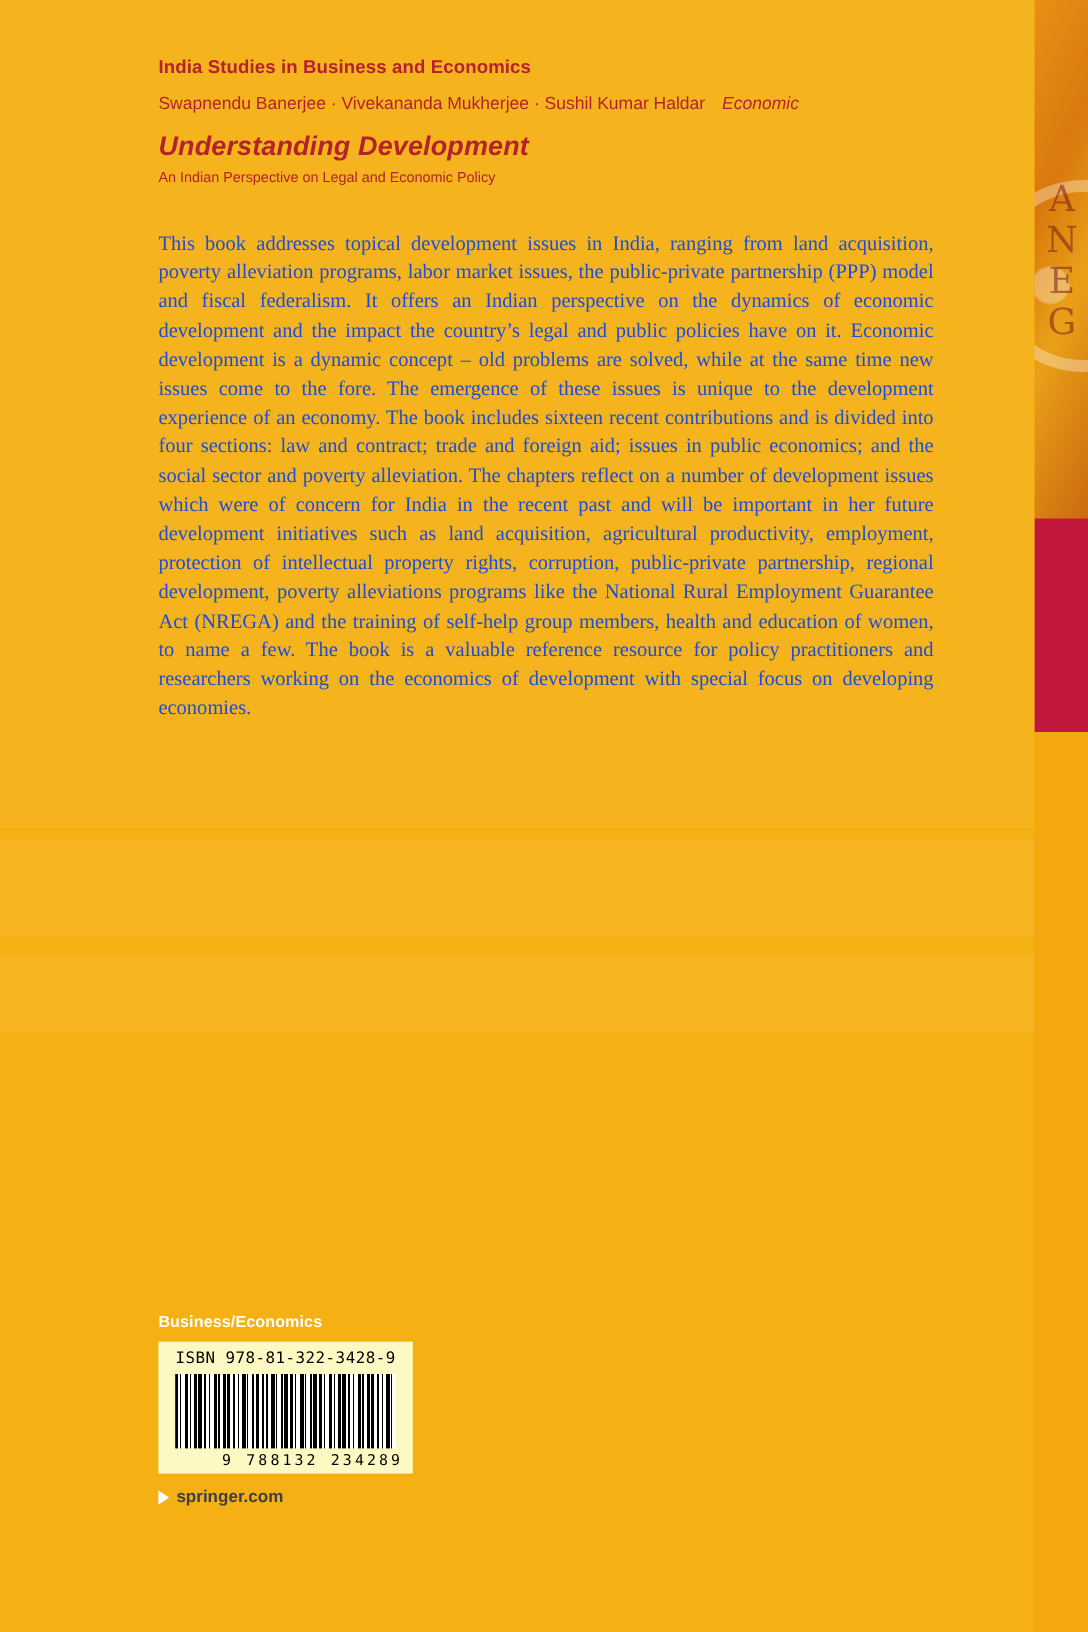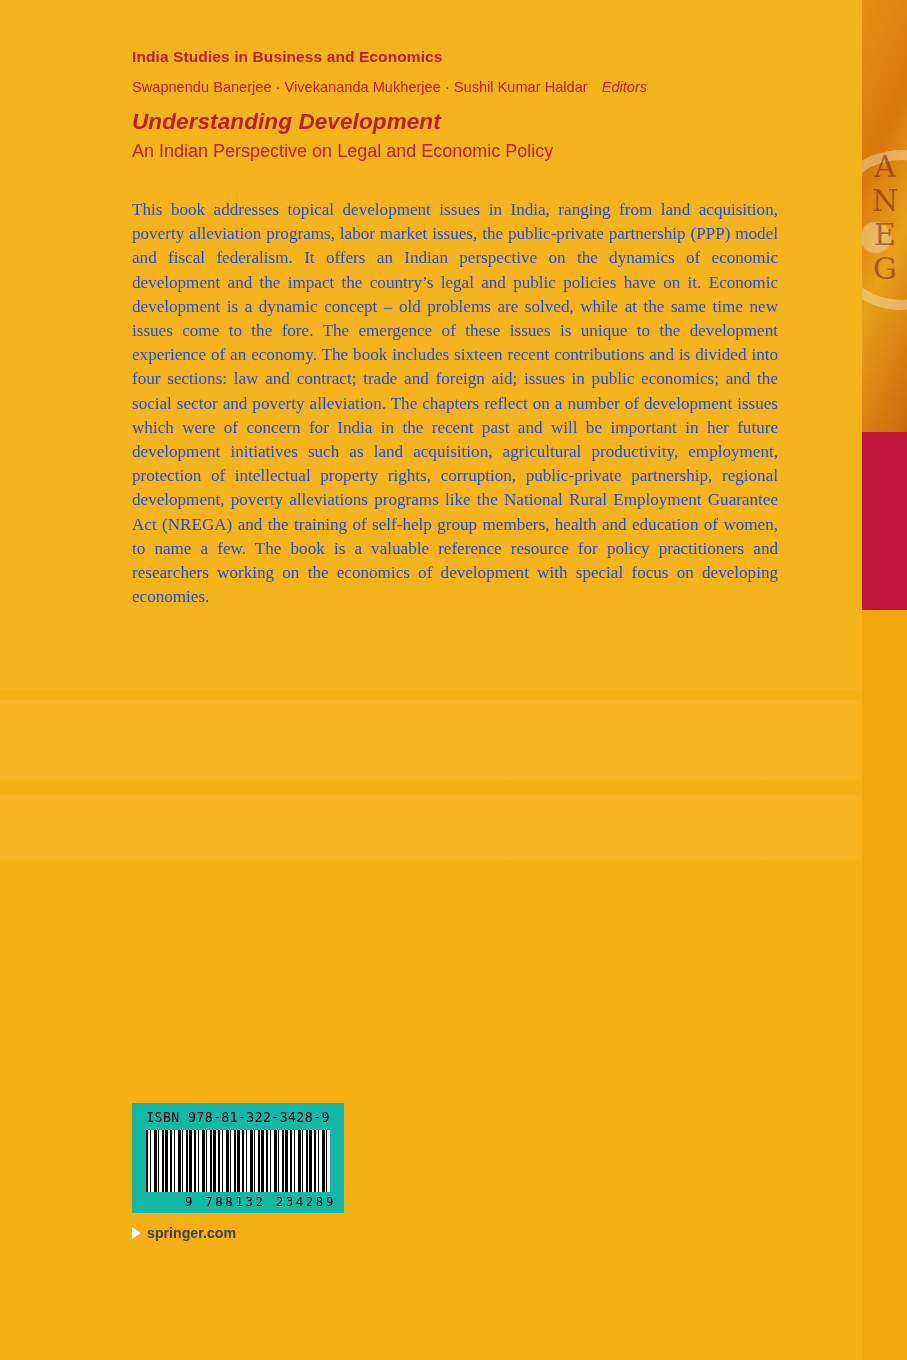--- a/index.html
+++ b/index.html
@@ -119,21 +119,21 @@
     margin-top: 14px;
     color: #b4232c;
     font-size: 22.5px;
     font-weight: bold;
     letter-spacing: 0.1px;
     font-style: italic;
   }
   .book-subtitle {
     margin-top: 6px;
     color: #b4232c;
-    font-size: 18px;
+    font-size: 12px;
   }
   .blurb {
     margin-top: 36px;
     width: 646px;
     color: #1d4ed8;
     font-family: "Liberation Serif", serif;
     font-size: 17.1px;
     line-height: 24.2px;
     text-align: justify;
     text-justify: inter-word;
@@ -148,21 +148,21 @@
   .category {
     color: #ffffff;
     font-size: 13.4px;
     font-weight: bold;
     letter-spacing: 0.1px;
   }
   .barcode-box {
     margin-top: 9px;
     width: 212px;
     height: 110px;
-    background: #14b8a6;
+    background: #fef9c3;
     padding: 6px 8px 4px 8px;
     box-sizing: border-box;
   }
   .isbn-text {
     font-family: "DejaVu Sans Mono", monospace;
     font-size: 13.2px;
     color: #000000;
     text-align: center;
     letter-spacing: 0.4px;
     margin-top: 1px;
@@ -218,28 +218,29 @@
 E
 G</div>
     <div class="spine-red"></div>
     <div class="spine-bottom"></div>
   </div>
 
   <div class="content">
     <div class="series-title">India Studies in Business and Economics</div>
     <div class="editors">
       <span>Swapnendu Banerjee · Vivekananda Mukherjee · Sushil Kumar Haldar</span>
-      <span class="editors-word">Editors</span>
+      <span class="editors-word">Economic</span>
     </div>
     <div class="book-title">Understanding Development</div>
     <div class="book-subtitle">An Indian Perspective on Legal and Economic Policy</div>
     <div class="blurb">This book addresses topical development issues in India, ranging from land acquisition, poverty alleviation programs, labor market issues, the public-private partnership (PPP) model and fiscal federalism. It offers an Indian perspective on the dynamics of economic development and the impact the country’s legal and public policies have on it. Economic development is a dynamic concept – old problems are solved, while at the same time new issues come to the fore. The emergence of these issues is unique to the development experience of an economy. The book includes sixteen recent contributions and is divided into four sections: law and contract; trade and foreign aid; issues in public economics; and the social sector and poverty alleviation. The chapters reflect on a number of development issues which were of concern for India in the recent past and will be important in her future development initiatives such as land acquisition, agricultural productivity, employment, protection of intellectual property rights, corruption, public-private partnership, regional development, poverty alleviations programs like the National Rural Employment Guarantee Act (NREGA) and the training of self-help group members, health and education of women, to name a few. The book is a valuable reference resource for policy practitioners and researchers working on the economics of development with special focus on developing economies.</div>
   </div>
 
   <div class="footer">
+    <div class="category">Business/Economics</div>
     <div class="barcode-box">
       <div class="isbn-text">ISBN 978-81-322-3428-9</div>
       <div class="bars"></div>
       <div class="barcode-digits">9 788132 234289</div>
     </div>
     <div class="springer">
       <span class="tri"></span>
       <span>springer.com</span>
     </div>
   </div>

